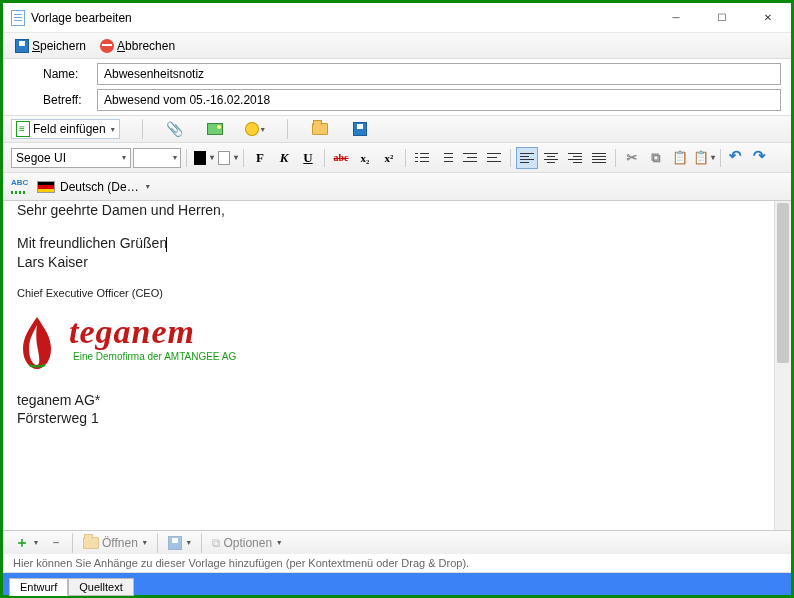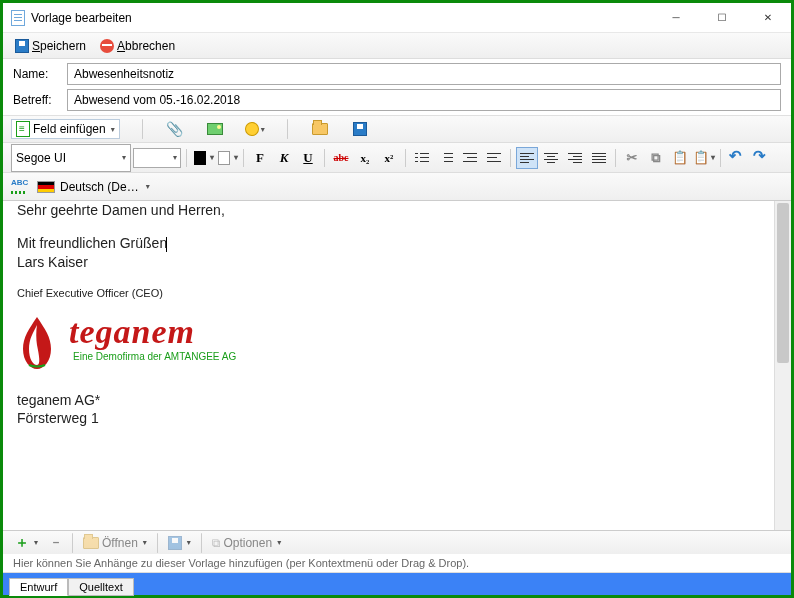--- a/index.html
+++ b/index.html
@@ -24,39 +24,39 @@
     height: 26px; display: flex; align-items: center; gap: 6px;
     padding: 0 8px; border-bottom: 1px solid #ddd;
     background: linear-gradient(#fafafa,#efefef);
   }
   .tbtn { display: flex; align-items: center; gap: 3px; padding: 2px 4px; cursor: default; }
   .save-icon { width: 14px; height: 14px; background: #2a7cc7; border: 1px solid #1a5a9a; position: relative; }
   .save-icon::after { content:""; position:absolute; top:1px; left:3px; right:3px; height:5px; background:#fff; }
   .stop-icon { width: 14px; height: 14px; background: #e74c3c; border-radius: 50%; position: relative; }
   .stop-icon::after { content:""; position:absolute; top:5px; left:2px; right:2px; height:2px; background:#fff; }
   .u { text-decoration: underline; }
-  .form-row { display: flex; align-items: center; padding: 4px 10px; gap: 6px; }
+  .form-row { display: flex; align-items: center; padding: 4px 10px; gap: 6px; margin-left: 30px; }
   .form-label { width: 48px; }
   .form-input { flex:1; height: 22px; border: 1px solid #aaa; padding: 2px 6px; font-family: inherit; font-size: 12px; }
   .toolbar2 {
     height: 28px; display:flex; align-items:center; gap:20px;
     padding: 0 8px;
     background: linear-gradient(#fafafa,#efefef);
     border-top: 1px solid #e0e0e0; border-bottom: 1px solid #ddd;
   }
   .iconbtn { width: 20px; height: 20px; display:flex; align-items:center; justify-content:center; border-radius:2px; }
   .iconbtn.sep { border-left: 1px solid #ccc; width:1px; margin: 0 2px; }
   .chev { font-size: 8px; color: #555; margin-left: 2px; }
   .toolbar3 {
     height: 30px; display:flex; align-items:center; gap:2px;
     padding: 0 8px;
     background: linear-gradient(#fafafa,#efefef);
     border-bottom: 1px solid #ddd;
   }
-  .font-sel { width: 120px; height: 28px; border: 1px solid #aaa; background:#fff; padding: 1px 4px; display:flex; align-items:center; justify-content:space-between; }
+  .font-sel { width: 120px; height: 20px; border: 1px solid #aaa; background:#fff; padding: 1px 4px; display:flex; align-items:center; justify-content:space-between; }
   .size-sel { width: 48px; height:20px; border:1px solid #aaa; background:#fff; display:flex; align-items:center; justify-content:flex-end; padding-right:3px;}
   .color-swatch { width:14px; height:14px; background:#000; margin:0 2px; }
   .tb3btn { width:22px; height:22px; display:flex; align-items:center; justify-content:center; font-weight:bold; font-family: "Times New Roman", serif; font-size: 13px; }
   .tb3btn.active { border:1px solid #7aa7d9; background:#cfe3f7; }
   .tb3sep { width:1px; height:18px; background:#ccc; margin: 0 3px; }
   .align-ico { display:inline-block; width:14px; height:12px; position:relative; }
   .align-ico span { position:absolute; height:1.5px; background:#333; left:0; }
   .toolbar4 {
     height: 28px; display:flex; align-items:center; gap:6px; padding: 0 8px;
     background: linear-gradient(#fafafa,#efefef);

